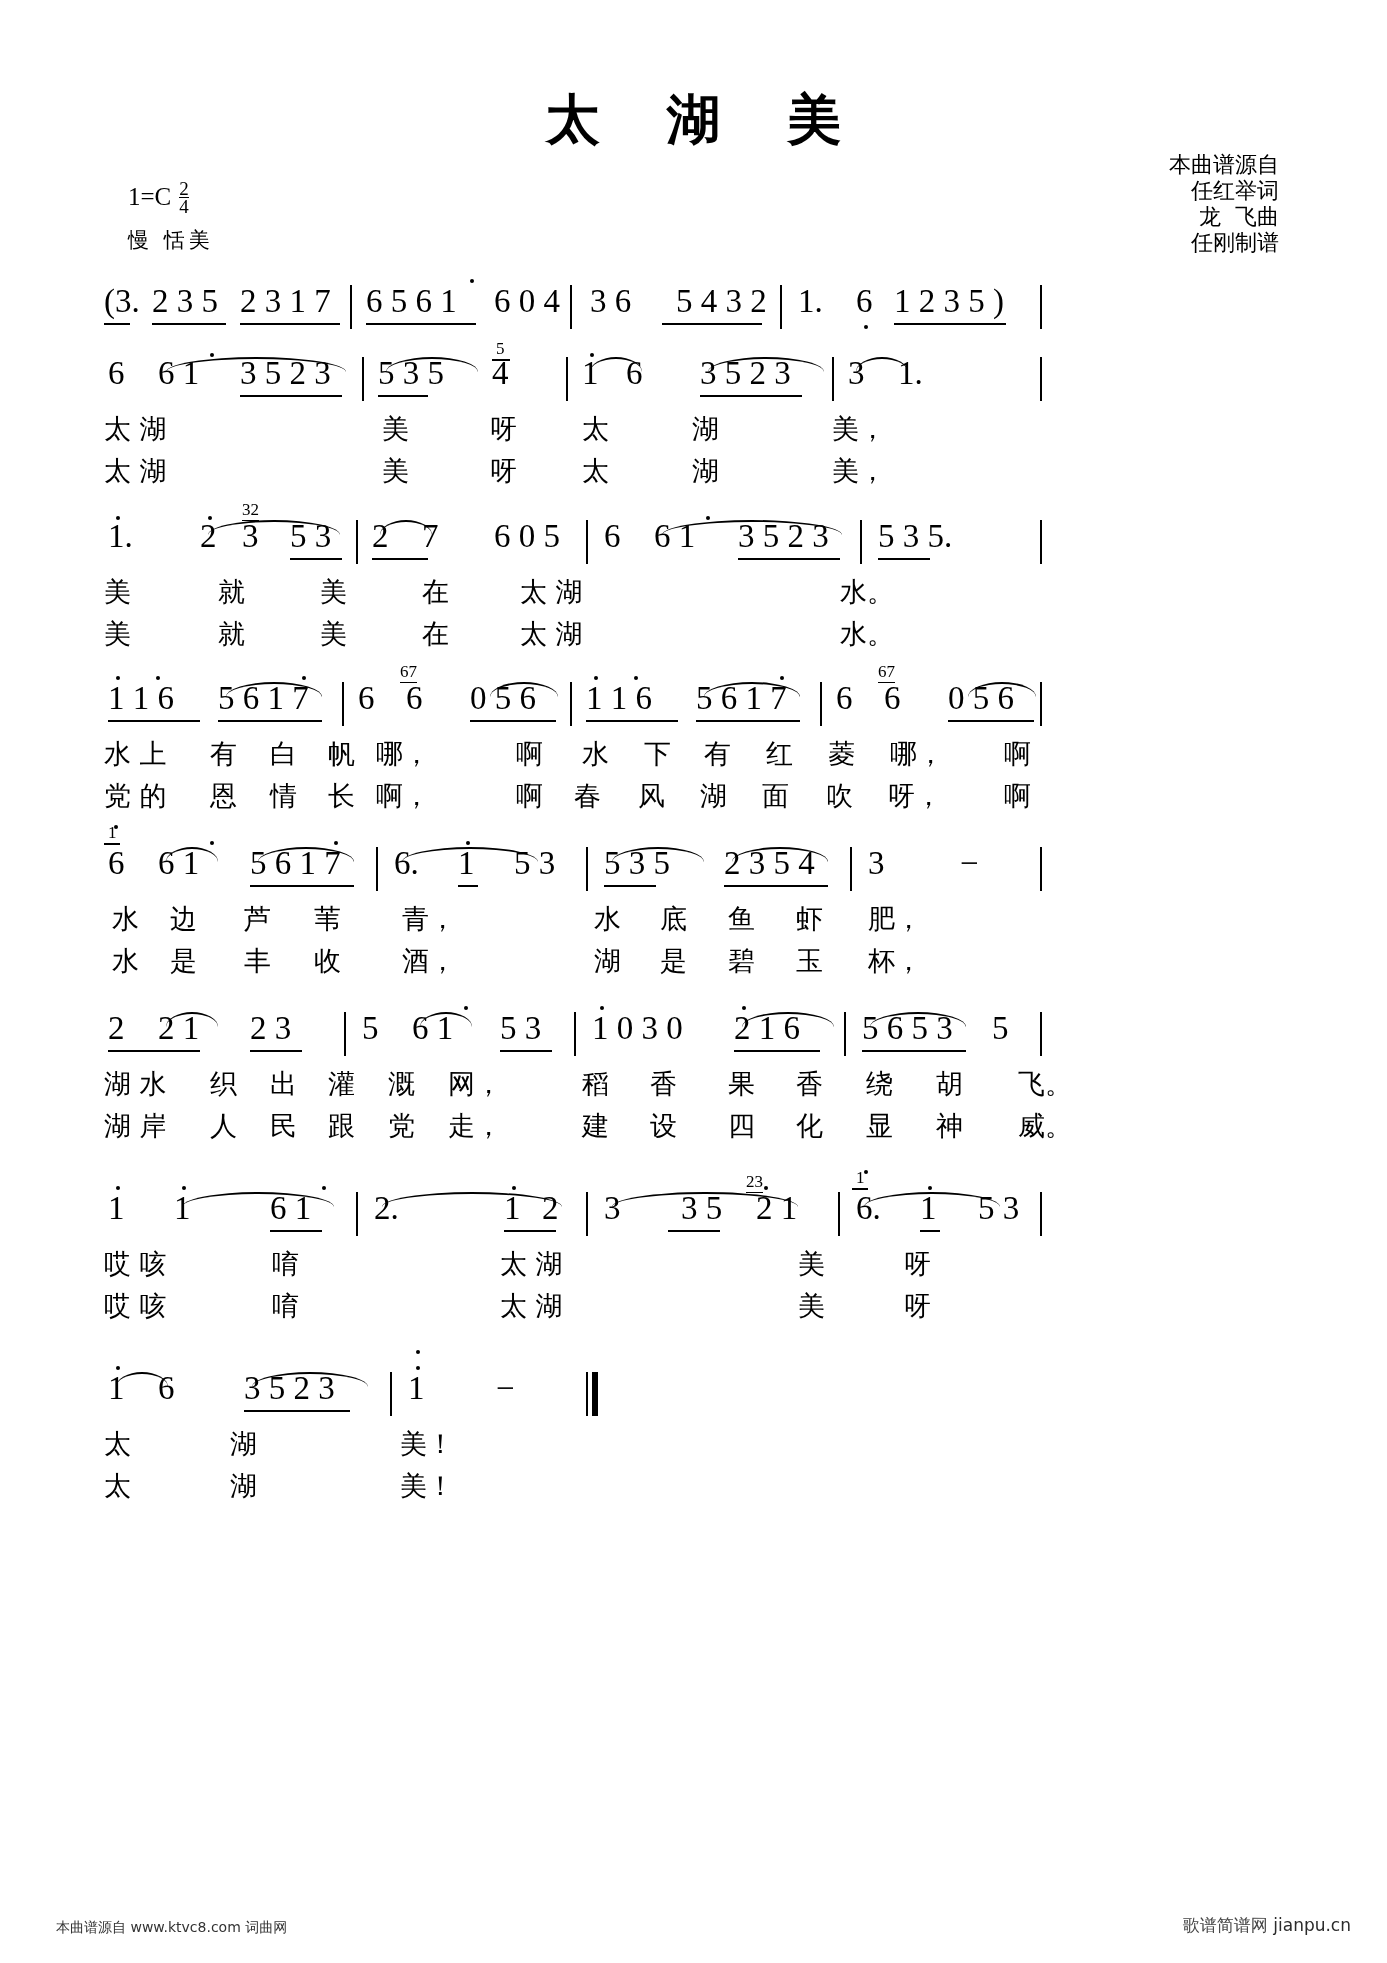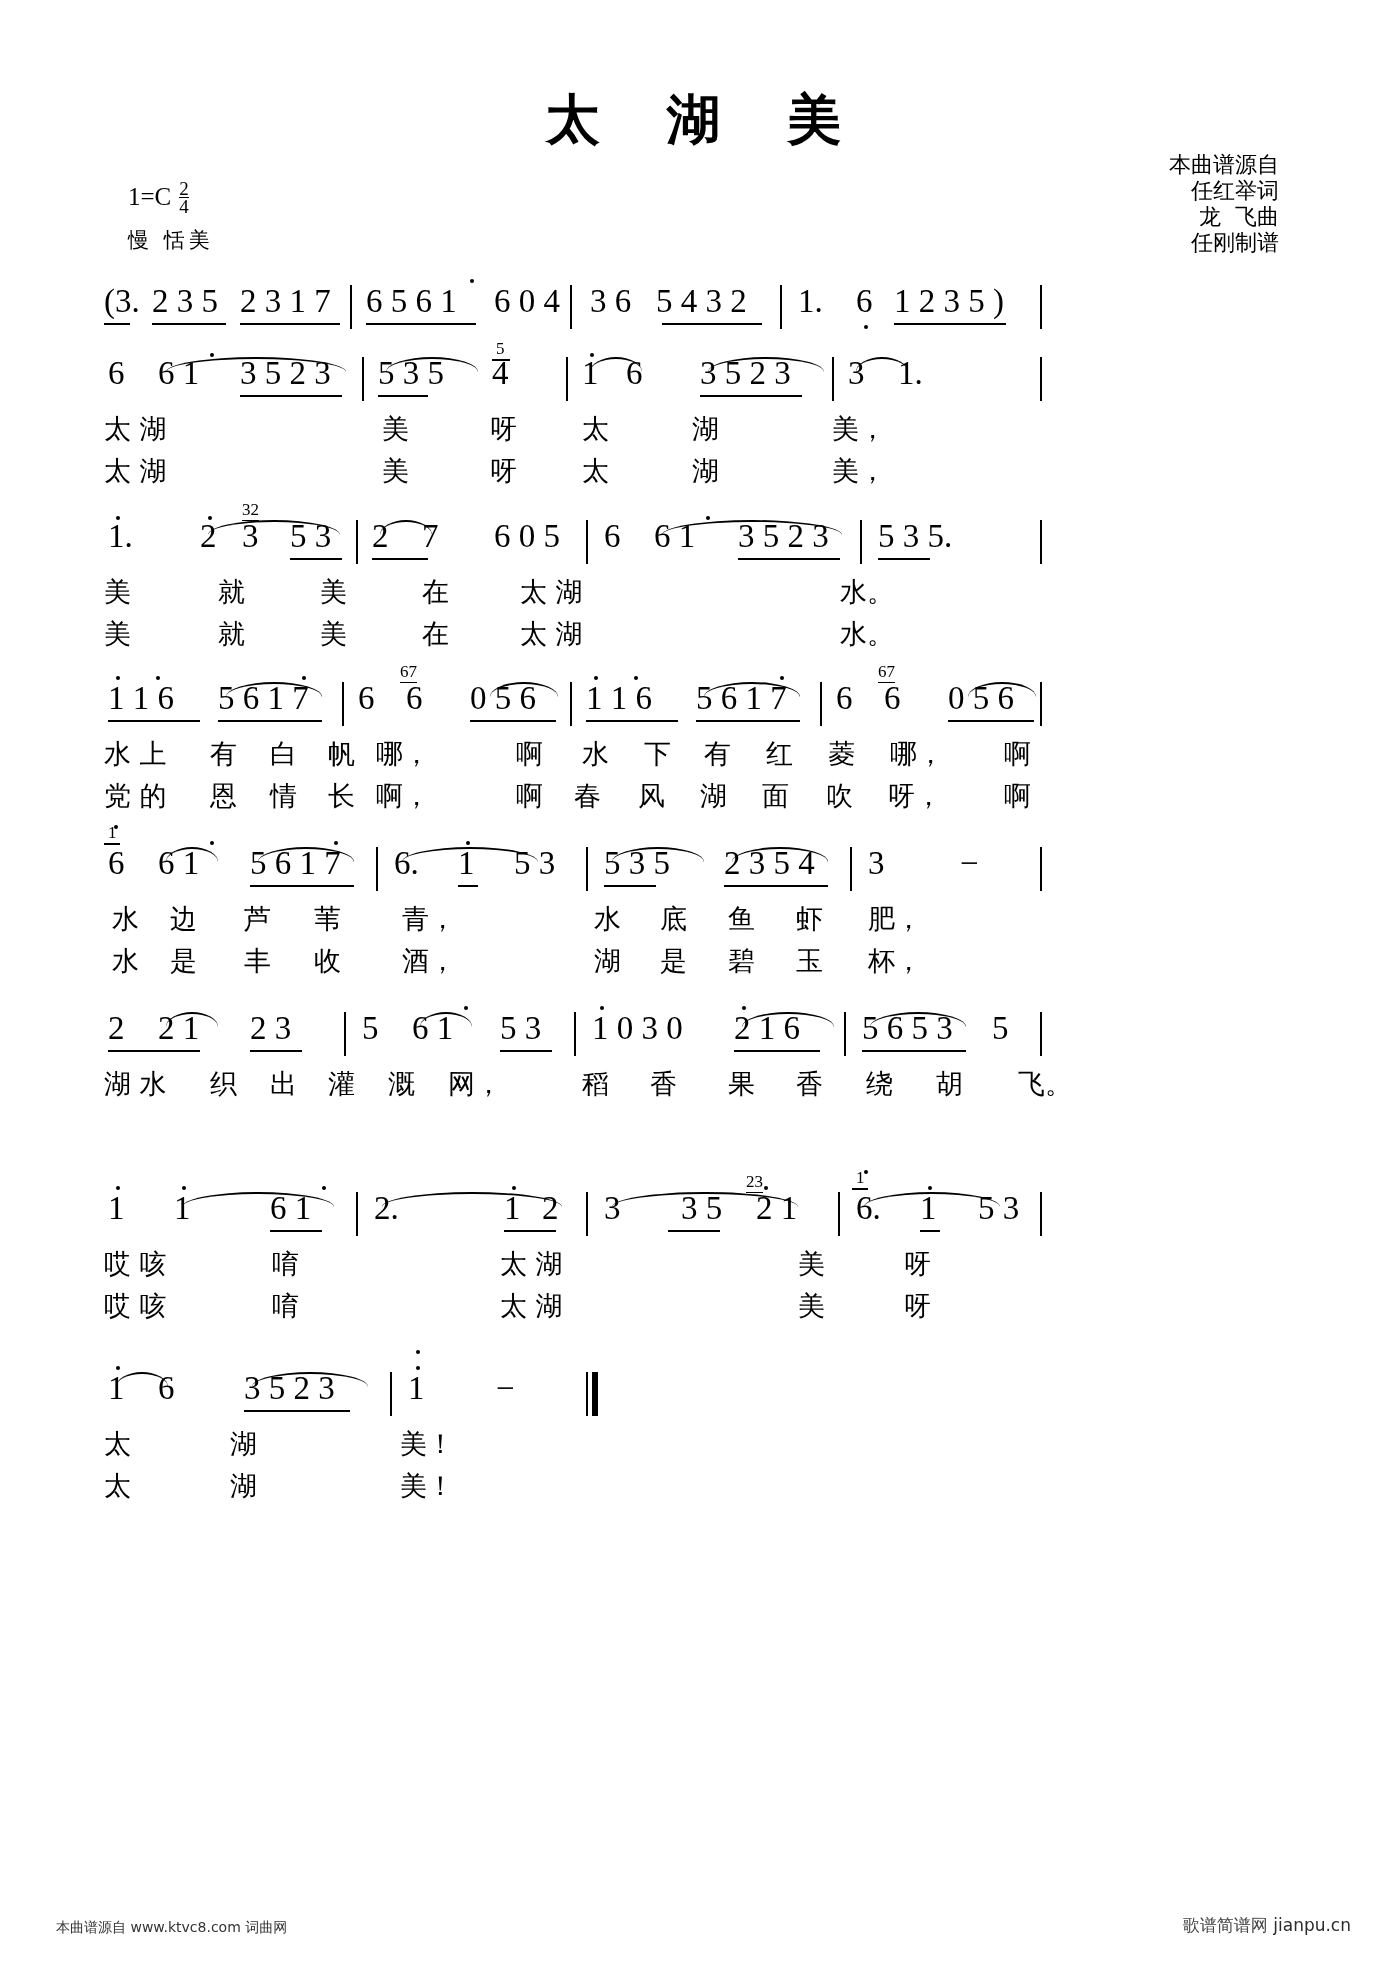--- a/index.html
+++ b/index.html
@@ -200,21 +200,21 @@
     <div class="notes">
       <span class="n" style="left:0px">(3.</span>
       <span class="n" style="left:48px">2 3 5</span>
       <span class="n" style="left:136px">2 3 1 7</span>
       <span class="bar" style="left:246px"></span>
       <span class="n" style="left:262px">6 5 6 1</span>
       <span class="dotup" style="left:366px; top:-4px"></span>
       <span class="n" style="left:390px">6 0 4</span>
       <span class="bar" style="left:466px"></span>
       <span class="n" style="left:486px">3 6</span>
-      <span class="n" style="left:552px">5 4 3 2</span>
+      <span class="n" style="left:572px">5 4 3 2</span>
       <span class="bar" style="left:676px"></span>
       <span class="n" style="left:694px">1.</span>
       <span class="n" style="left:752px">6</span>
       <span class="dotdn" style="left:760px; top:42px"></span>
       <span class="n" style="left:790px">1 2 3 5 )</span>
       <span class="bar" style="left:936px"></span>
       
       <span class="beam" style="left:0px;   top:40px; width:26px"></span>
       <span class="beam" style="left:48px;  top:40px; width:74px"></span>
       <span class="beam" style="left:136px; top:40px; width:100px"></span>
@@ -479,20 +479,35 @@
       <span class="ly" style="left:224px">灌</span>
       <span class="ly" style="left:284px">溉</span>
       <span class="ly" style="left:344px">网，</span>
       <span class="ly" style="left:478px">稻</span>
       <span class="ly" style="left:546px">香</span>
       <span class="ly" style="left:624px">果</span>
       <span class="ly" style="left:692px">香</span>
       <span class="ly" style="left:762px">绕</span>
       <span class="ly" style="left:832px">胡</span>
       <span class="ly" style="left:914px">飞。</span>
+    </div>
+    <div class="lyr">
+      <span class="ly" style="left:0px">湖 岸</span>
+      <span class="ly" style="left:106px">人</span>
+      <span class="ly" style="left:166px">民</span>
+      <span class="ly" style="left:224px">跟</span>
+      <span class="ly" style="left:284px">党</span>
+      <span class="ly" style="left:344px">走，</span>
+      <span class="ly" style="left:478px">建</span>
+      <span class="ly" style="left:546px">设</span>
+      <span class="ly" style="left:624px">四</span>
+      <span class="ly" style="left:692px">化</span>
+      <span class="ly" style="left:762px">显</span>
+      <span class="ly" style="left:832px">神</span>
+      <span class="ly" style="left:914px">威。</span>
     </div>
   </div>
 
   <div class="sys" style="top:1190px">
     <div class="notes">
       <span class="n" style="left:4px">1</span>
       <span class="dotup" style="left:12px; top:-4px"></span>
       <span class="n" style="left:70px">1</span>
       <span class="dotup" style="left:78px; top:-4px"></span>
       <span class="n" style="left:166px">6 1</span>

